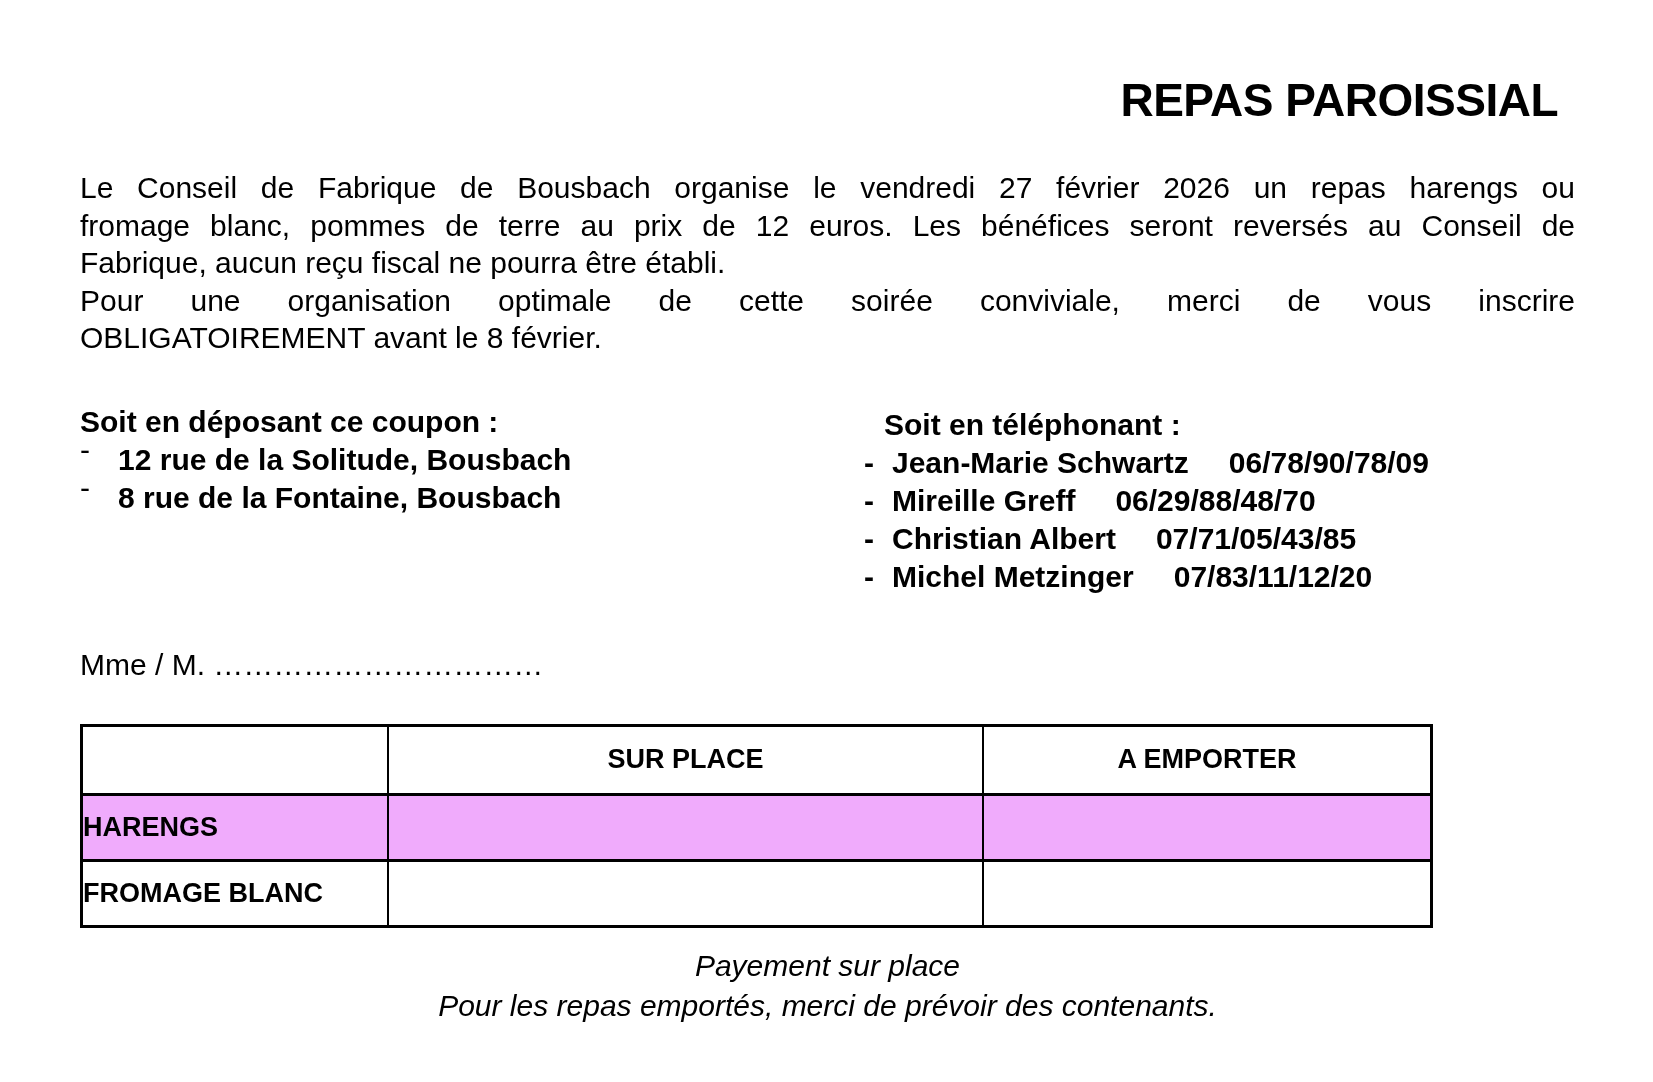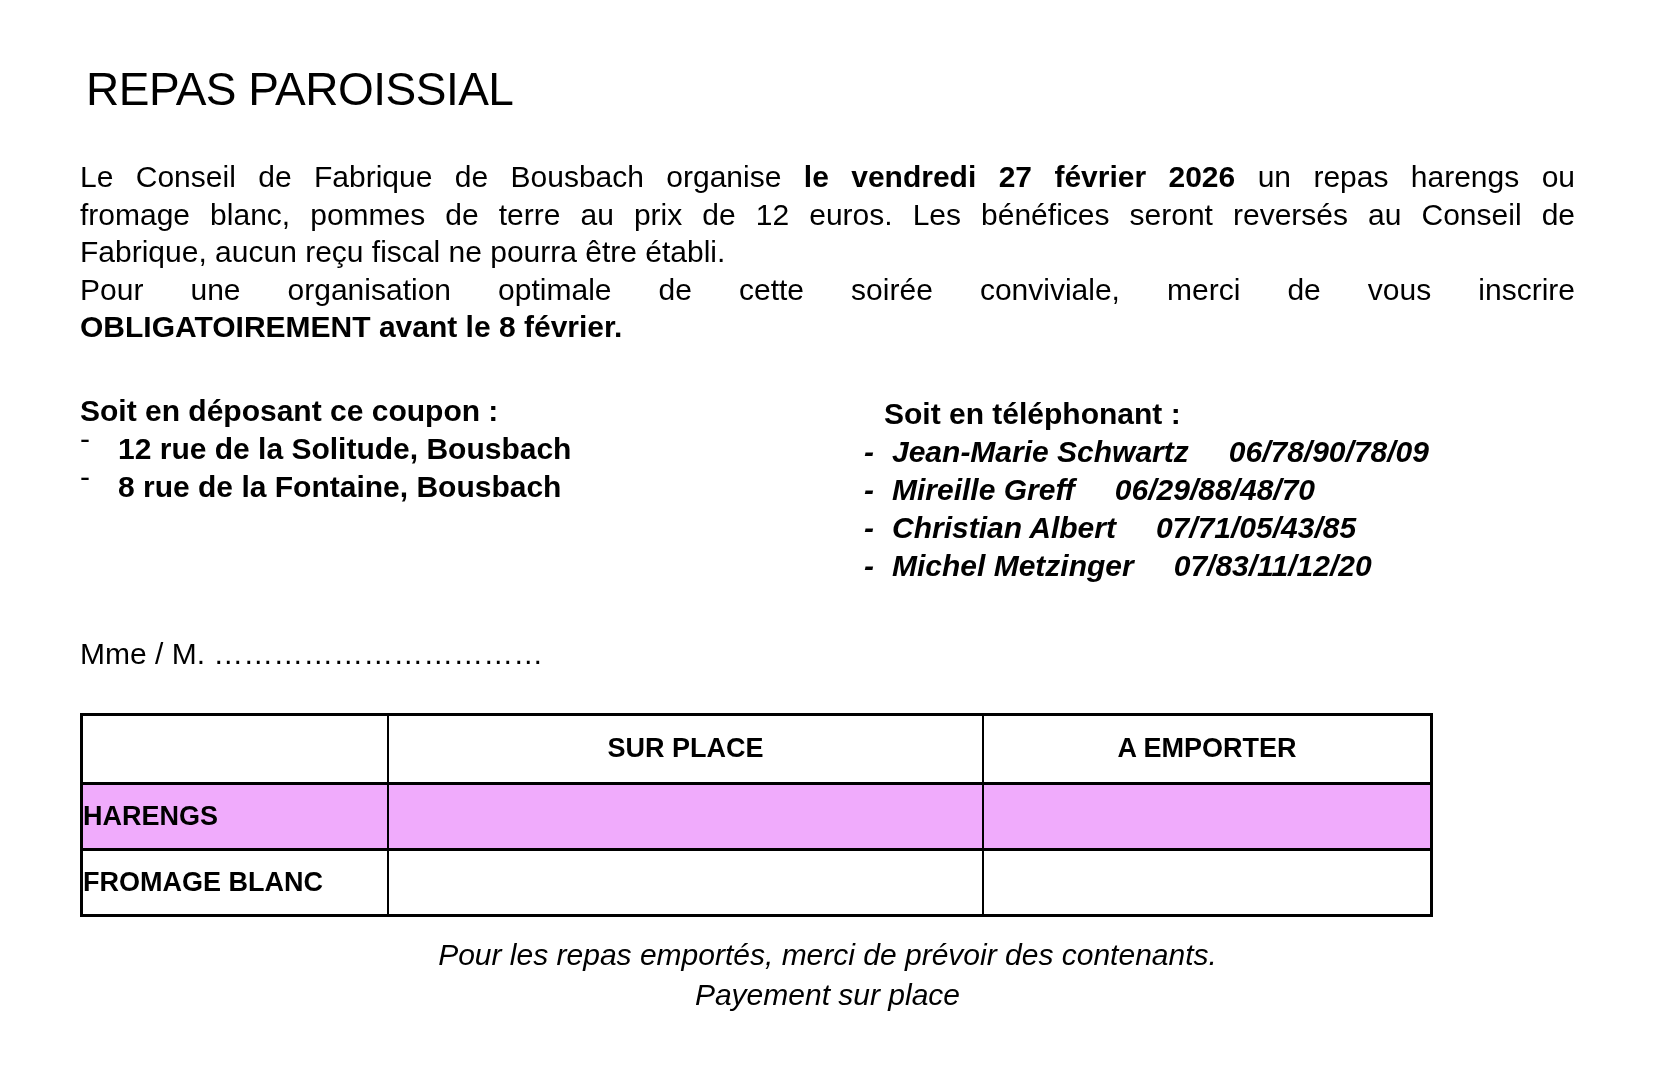--- a/index.html
+++ b/index.html
@@ -14,42 +14,42 @@
     height: 1082px;
     box-sizing: border-box;
     background: #ffffff;
     color: #000000;
     font-family: "Liberation Sans", "DejaVu Sans", sans-serif;
     padding: 58px 78px 0 80px;
     overflow: hidden;
   }
   
   .doc-title {
-    margin: 6px;
+    margin: 17px;
     font-size: 46px;
     line-height: 50px;
-    font-weight: normal;
-    text-align: left;
+    font-weight: bold;
+    text-align: right;
     letter-spacing: -0.5px;
   }
   
   .intro {
     margin-top: 44px;
     font-size: 30px;
     line-height: 37.5px;
     white-space: nowrap;
   }
   .jline {
     text-align: justify;
     text-align-last: justify;
   }
   .nline {
     text-align: left;
   }
-  .b { font-weight: bold; }
+  .b { font-weight: normal; }
   
   .columns {
     display: flex;
     margin-top: 46px;
     font-size: 30px;
     line-height: 38px;
     white-space: nowrap;
     gap: 6px;
   }
   .col-left {
@@ -71,21 +71,20 @@
   }
   .coupon-item .bullet {
     display: inline-block;
     width: 38px;
     font-weight: normal;
     position: relative;
     top: -10px;
   }
   .contact {
     font-weight: bold;
-    font-style: italic;
   }
   .contact .dash {
     display: inline-block;
     width: 28px;
   }
   .contact .cphone {
     margin-left: 40px;
   }
   
   .name-line {
@@ -189,17 +188,17 @@
     </tr>
     <tr>
       <td class="label-cell">FROMAGE BLANC</td>
       <td></td>
       <td></td>
     </tr>
   </tbody>
     </table>
 
   <div class="footer">
+    <div class="footer-line">Payement sur place</div>
     <div class="footer-line">Pour les repas emportés, merci de prévoir des contenants.</div>
-    <div class="footer-line">Payement sur place</div>
   </div>
 
 </div>
 
 </body></html>

